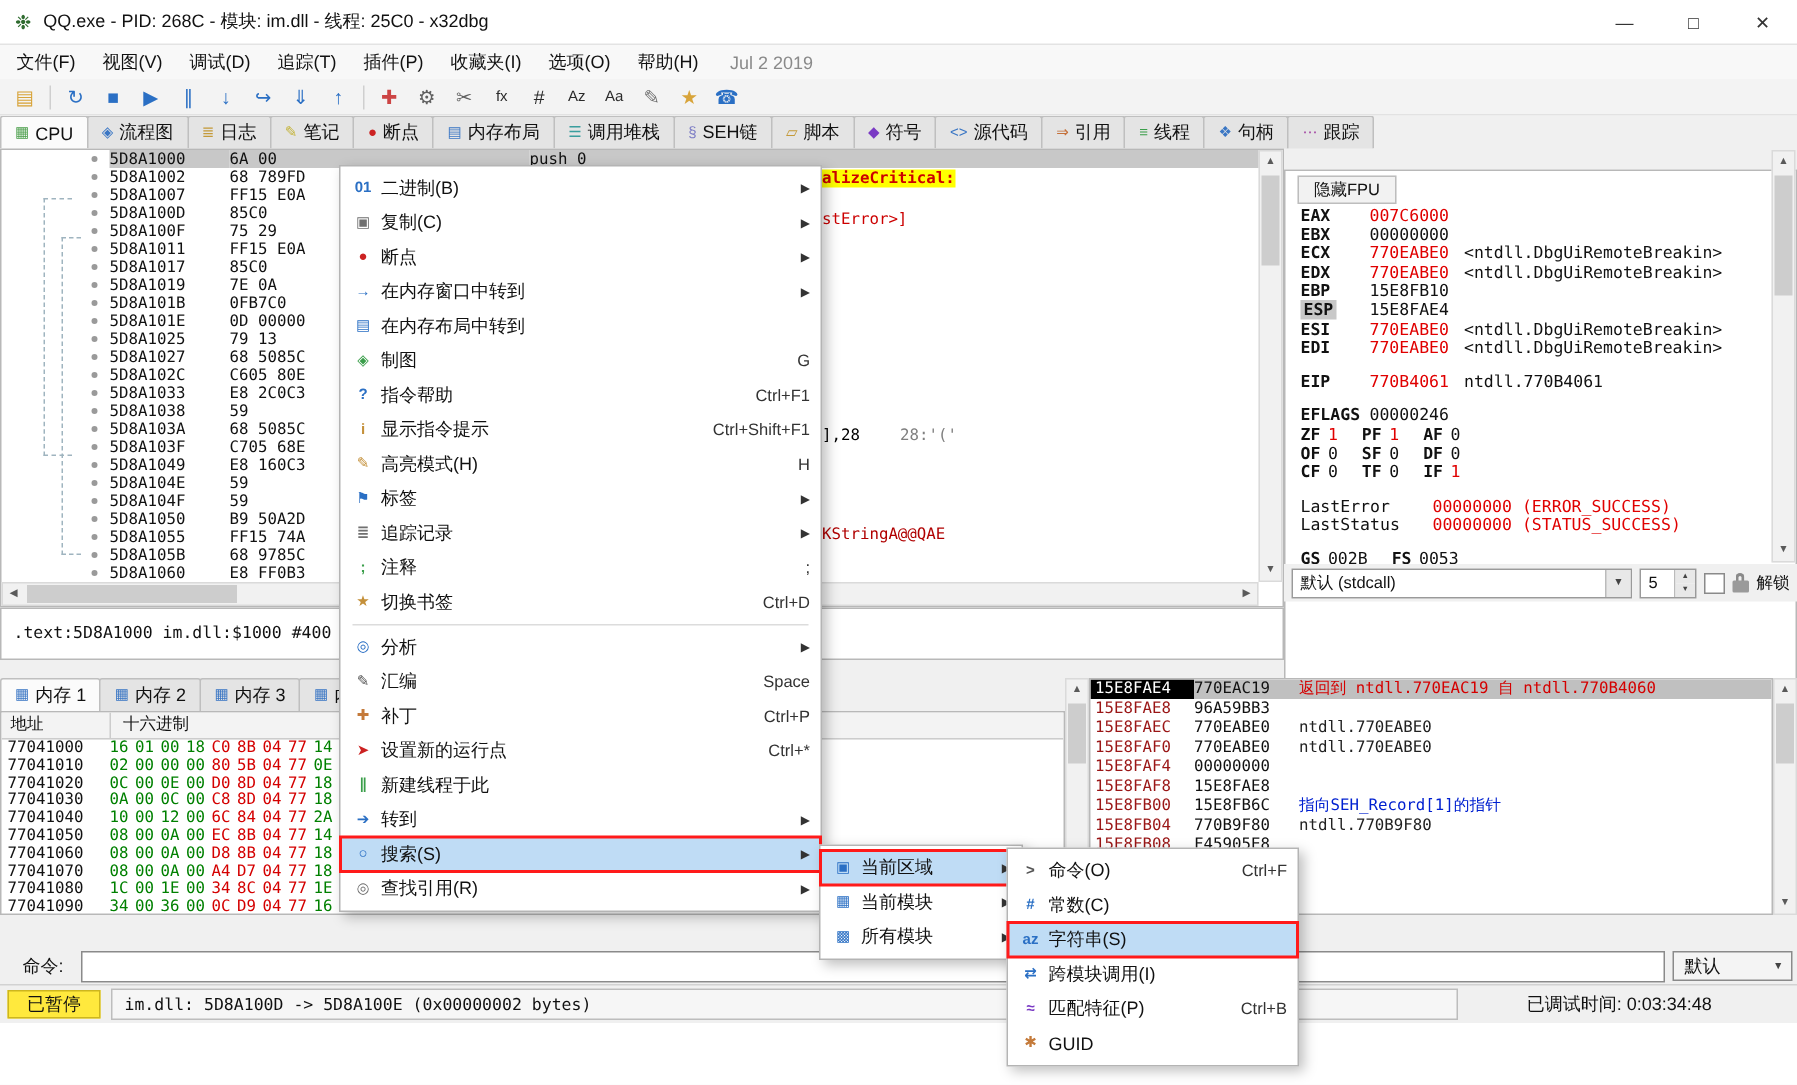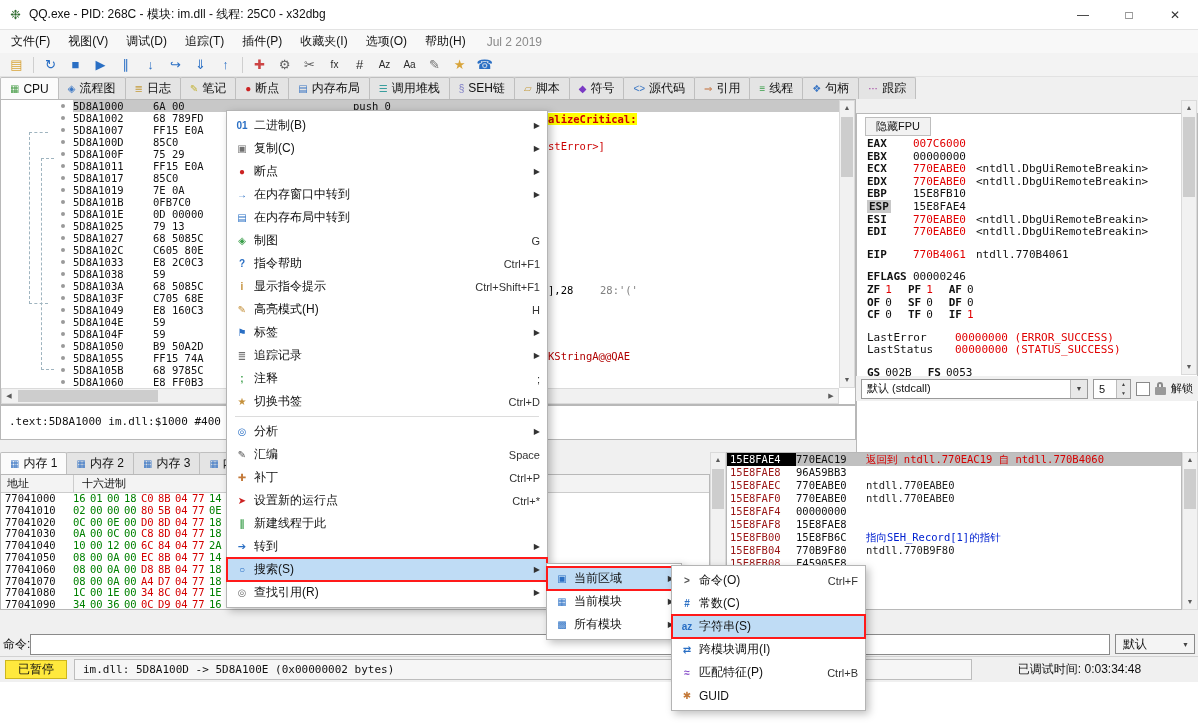--- a/index.html
+++ b/index.html
@@ -93,21 +93,21 @@
   .s-addr{width:66px;padding-left:3px;flex:none;color:#9a1616;}
   .s-val{width:70px;flex:none;}
   .s-com{flex:1;color:#222;}
   .srow.sel{background:#c0c0c0;}
   .srow.sel .s-addr{background:#000;color:#fff;}
   .redc{color:#d40000;}
   .bluec{color:#0020d0;}
 
   
   #commandRow{position:absolute;left:0;top:632px;width:1198px;height:24px;background:#f0f0f0;display:flex;align-items:center;padding:0 3px;box-sizing:border-box;}
-  .cmd-label{margin:0 0;}
+  .cmd-label{margin:0 12px;}
   .cmd-input{flex:1;height:17px;border:1px solid #8a8a8a;background:#fff;outline:none;}
   .cmd-dropdown{width:80px;height:20px;border:1px solid #8a8a8a;background:#f4f4f4;display:flex;align-items:center;padding-left:7px;margin-left:5px;box-sizing:border-box;}
   .cmd-dd-arrow{margin-left:auto;font-size:7px;color:#444;padding-right:5px;}
   #statusbar{position:absolute;left:0;top:656px;width:1198px;height:26px;background:#f0f0f0;border-top:1px solid #d2d2d2;display:flex;align-items:center;padding:0 5px;box-sizing:border-box;}
   .badge{background:#ffe93d;border:1px solid #cdb61e;padding:0 12px;height:17px;line-height:17px;flex:none;}
   .sb-msg{flex:1;margin-left:7px;height:19px;line-height:19px;border:1px solid #bdbdbd;background:#f6f6f6;padding:0 8px;font-family:"DejaVu Sans Mono",monospace;font-size:11px;}
   .sb-time{width:215px;text-align:center;padding-right:6px;flex:none;}
 
   
   .menu{position:absolute;background:#fff;border:1px solid #b4b4b4;box-shadow:3px 3px 8px rgba(0,0,0,0.25);padding:3px 0;z-index:50;}

